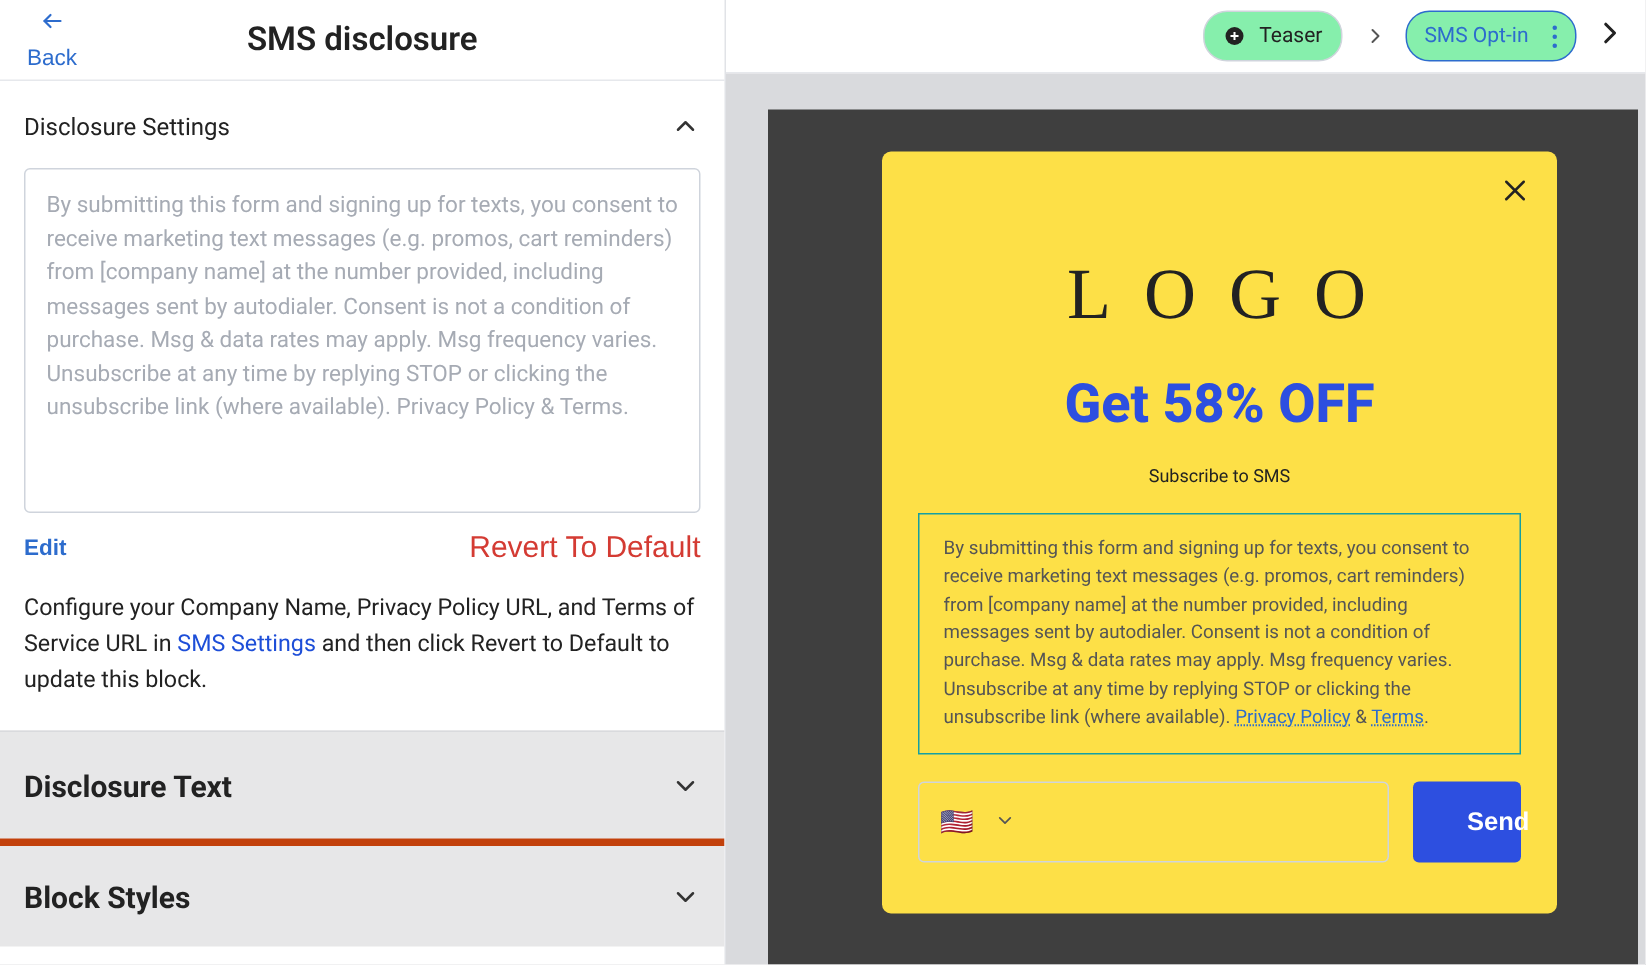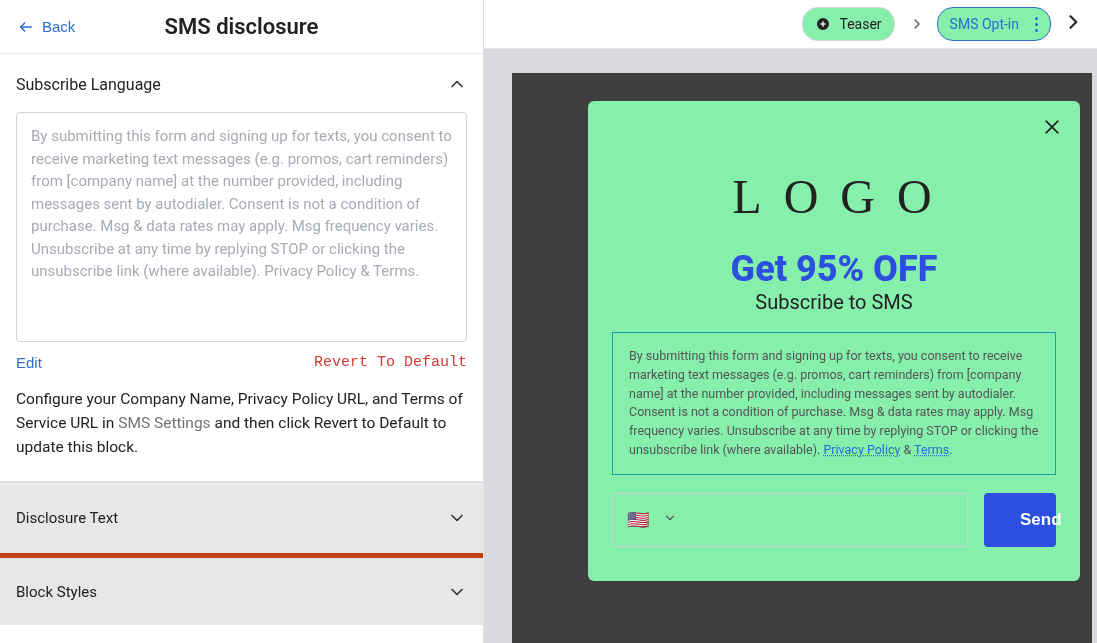--- a/index.html
+++ b/index.html
@@ -4,52 +4,52 @@
 <style>
   * { box-sizing: border-box; margin: 0; padding: 0; }
   html, body { height: 100%; font-family: -apple-system, BlinkMacSystemFont, "Segoe UI", Roboto, Helvetica, Arial, sans-serif; color:#222; }
   body { width:1097px; height:643px; overflow:hidden; }
 
   .app { display:flex; height:100%; }
 
   
   .left { width:484px; border-right:1px solid #e1e3e7; display:flex; flex-direction:column; background:#fff; }
   .left-header { display:flex; align-items:center; height:54px; padding:0 18px; border-bottom:1px solid #e6e8ec; position:relative; }
-  .back-btn { display:flex; align-items:center; gap:8px; color:#2d6ccd; font-size:15px; cursor:pointer; background:none; border:none; }
+  .back-btn { display:flex; align-items:center; gap:8px; color:#2d6ccd; font-size:15px; cursor:pointer; background:none; border:none;flex-direction:column; }
   .back-btn svg { width:16px; height:16px; }
   .left-title { position:absolute; left:0; right:0; text-align:center; font-weight:600; font-size:22px; pointer-events:none; }
 
   .left-scroll { flex:1; overflow:auto; }
 
   .section { padding:20px 16px 0 16px; }
   .section-header { display:flex; align-items:center; justify-content:space-between; cursor:pointer; }
   .section-title { font-size:16px; color:#222; }
   .chevron { width:20px; height:20px; color:#333; }
 
   .textarea-wrap { margin-top:18px; }
   textarea.disclosure {
     width:100%; height:230px;
     border:1px solid #cfd4dc; border-radius:4px;
     padding:12px 14px; font-size:15px; line-height:1.5;
     color:#a6abb4; resize:none; font-family:inherit;
     background:#fff;
   }
   .ta-actions { display:flex; justify-content:space-between; margin-top:8px; }
-  .link-blue { color:#2d6ccd; font-size:15px; cursor:pointer; background:none; border:none; }
-  .link-red  { color:#d43b33; font-size:15px; cursor:pointer; background:none; border:none;font-family:Liberation Mono, monospace; }
+  .link-blue { color:#2d6ccd; font-size:15px; cursor:pointer; background:none; border:none;font-weight:bold; }
+  .link-red  { color:#d43b33; font-size:20px; cursor:pointer; background:none; border:none; }
 
   .help-text { margin-top:16px; font-size:15.5px; line-height:1.55; color:#222; padding-bottom:22px; }
-  .help-text a { color:#737373; text-decoration:none; cursor:pointer; }
+  .help-text a { color:#1d4ed8; text-decoration:none; cursor:pointer; }
 
   .collapsed-section {
     height:72px; display:flex; align-items:center; justify-content:space-between;
     padding:0 16px; background:#e7e7e8; border-top:1px solid #d9dadd; cursor:pointer;
   }
   .collapsed-section + .collapsed-section { border-top:5px solid #c2410c;}
-  .collapsed-title { font-size:15px; color:#222; }
+  .collapsed-title { font-size:20px; color:#222;font-weight:bold; }
 
   
   .right { flex:1; display:flex; flex-direction:column; background:#fff; position:relative; }
   .right-header { height:54px; border-bottom:1px solid #e6e8ec; display:flex; align-items:center; justify-content:flex-end; padding:0 14px; gap:14px; }
   .pill-group { display:flex; align-items:center; gap:12px; }
   .chip { height:34px; border:1px solid #cfd4dc; border-radius:16px; display:flex; align-items:center; padding:0 12px; font-size:14px; color:#222; background:#86efac; cursor:pointer; }
   .chip.teaser { gap:8px; }
   .chip .plus { width:16px; height:16px; }
   .chip.opt { gap:12px; }
   .chip.opt.active { border-color:#2d6ccd; color:#2d6ccd;gap:12px; }
@@ -57,29 +57,29 @@
   .dots span { width:3px; height:3px; border-radius:50%; background:currentColor; }
   .sep-chevron { color:#555; display:flex; align-items:center; }
   .sep-chevron svg { width:16px; height:16px; }
   .far-chevron { color:#222; cursor:pointer; }
   .far-chevron svg { width:20px; height:20px; stroke-width:2.5; }
 
   .canvas-bg { flex:1; background:#d9dadd; display:flex; align-items:flex-start; justify-content:flex-start; padding:24px 0 0 28px; }
   .canvas-dark { background:#3f3f3f; width:580px; height:570px; padding:28px 0 0 76px; position:relative; }
 
   .popup {
-    width:492px; background:#86efac; border-radius:6px; padding:24px 24px 34px 24px;
+    width:450px; background:#fde047; border-radius:6px; padding:24px 24px 34px 24px;
     position:relative;
   }
   .popup-close { position:absolute; top:16px; right:18px; cursor:pointer; color:#222; }
   .popup-close svg { width:20px; height:20px; }
 
   .popup-logo { text-align:center; font-family: "Times New Roman", serif; font-size:48px; letter-spacing:22px; font-weight:400; margin-top:44px; margin-left:18px; }
   .popup-headline { text-align:center; font-size:36px; font-weight:800; color:#2d4fe0; margin-top:24px; }
-  .popup-sub { text-align:center; font-size:20px; color:#222; }
+  .popup-sub { text-align:center; font-size:12px; margin-top:20px; color:#222; }
 
   .disclosure-box {
     margin-top:18px; border:1px solid #149fa3; padding:14px 16px;
     font-size:12.5px; line-height:1.5; color:#555;
   }
   .disclosure-box a { color:#2d6ccd; text-decoration:underline dotted; cursor:pointer; }
 
   .phone-row { display:flex; gap:16px; margin-top:18px; }
   .phone-input { flex:1; height:54px; border:1px solid #cfd4dc; border-radius:4px; display:flex; align-items:center; padding:0 14px; gap:14px; }
   .flag { font-size:18px; }
@@ -100,21 +100,21 @@
             <polyline points="10 18 4 12 10 6"></polyline>
           </svg>
         <span>Back</span>
       </button>
       <div class="left-title">SMS disclosure</div>
     </div>
 
     <div class="left-scroll">
       <div class="section">
         <div class="section-header">
-          <div class="section-title">Subscribe Language</div>
+          <div class="section-title">Disclosure Settings</div>
           <svg class="chevron" viewBox="0 0 24 24" fill="none" stroke="currentColor" stroke-width="2" stroke-linecap="round" stroke-linejoin="round">
               <polyline points="6 15 12 9 18 15"></polyline>
             </svg>
         </div>
 
         <div class="textarea-wrap">
           <textarea class="disclosure" readonly="" style="">By submitting this form and signing up for texts, you consent to receive marketing text messages (e.g. promos, cart reminders) from [company name] at the number provided, including messages sent by autodialer. Consent is not a condition of purchase. Msg &amp; data rates may apply. Msg frequency varies. Unsubscribe at any time by replying STOP or clicking the unsubscribe link (where available). Privacy Policy &amp; Terms.</textarea>
         </div>
 
         <div class="ta-actions">
@@ -182,21 +182,21 @@
 
         <div class="popup">
           <div class="popup-close">
             <svg viewBox="0 0 24 24" fill="none" stroke="currentColor" stroke-width="2" stroke-linecap="round">
                 <line x1="5" y1="5" x2="19" y2="19"></line>
                 <line x1="19" y1="5" x2="5" y2="19"></line>
               </svg>
           </div>
 
           <div class="popup-logo">LOGO</div>
-          <div class="popup-headline">Get 95% OFF</div>
+          <div class="popup-headline">Get 58% OFF</div>
           <div class="popup-sub">Subscribe to SMS</div>
 
           <div class="disclosure-box">
             <span>By submitting this form and signing up for texts, you consent to receive marketing text messages (e.g. promos, cart reminders) from [company name] at the number provided, including messages sent by autodialer. Consent is not a condition of purchase. Msg &amp; data rates may apply. Msg frequency varies. Unsubscribe at any time by replying STOP or clicking the unsubscribe link (where available). </span><a>Privacy Policy</a><span> &amp; </span><a>Terms</a><span>.</span>
           </div>
 
           <div class="phone-row">
             <div class="phone-input">
               <span class="flag">🇺🇸</span>
               <span class="chev">

